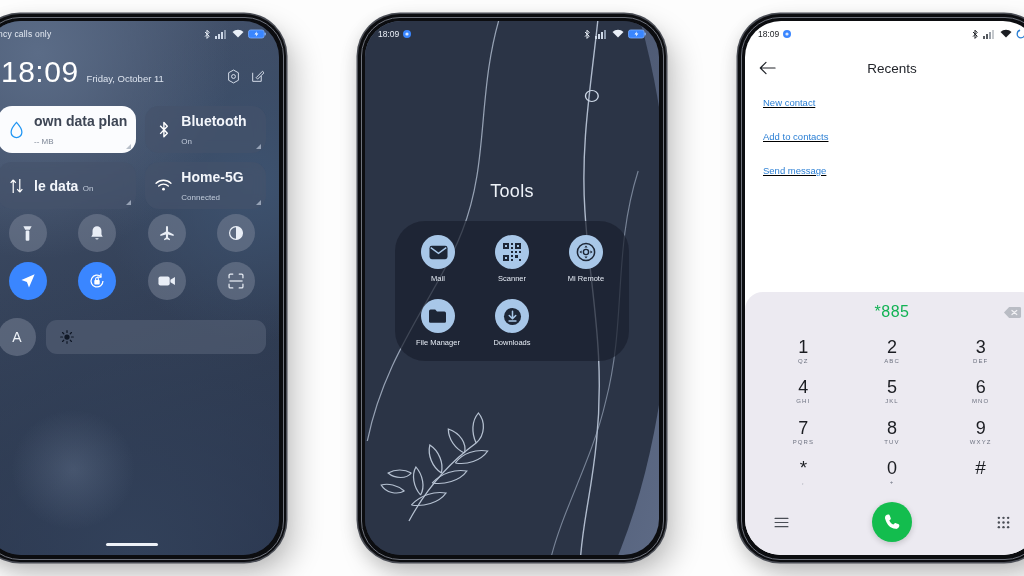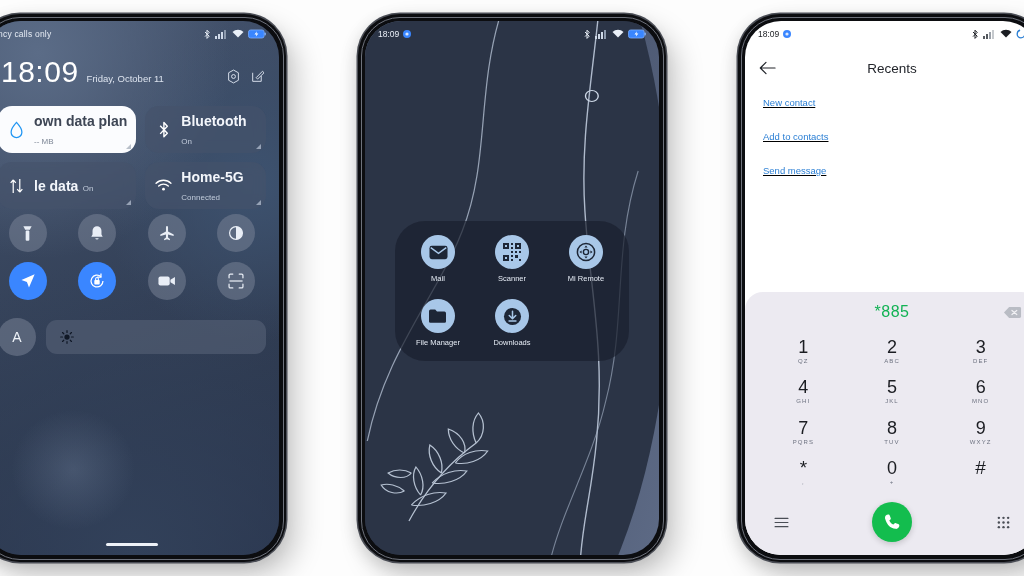--- a/index.html
+++ b/index.html
@@ -420,20 +420,21 @@
               <path d="M7 9.6L0.6 3.1a9 9 0 0 1 12.8 0z" fill="#eaf0f8"></path>
             </svg>
           <svg class="sb-ic" width="18" height="10" viewBox="0 0 24 12">
               <rect x="0.6" y="0.6" width="21" height="10.8" rx="3" fill="#3a86ff" stroke="#7fb0ff" stroke-width="1"></rect>
               <rect x="22" y="4" width="1.8" height="4" rx="1" fill="#7fb0ff"></rect>
               <path d="M12 2.2L8.6 6.6h2.6L10.4 9.8 13.8 5.4h-2.6z" fill="#ffffff"></path>
             </svg>
         </div>
       </div>
 
+      <div class="folder-title">Tools</div>
 
       <div class="folder">
         <div class="app">
           <span class="app-ic">
             <svg width="19" height="15" viewBox="0 0 20 15">
                 <rect x="0.5" y="0.5" width="19" height="14" rx="2.4" fill="#1d2636"></rect>
                 <path d="M1.8 2.4L10 8.4l8.2-6" stroke="#a8c7e8" stroke-width="1.5" fill="none"></path>
               </svg>
           </span>
           <span class="app-lbl">Mail</span>

